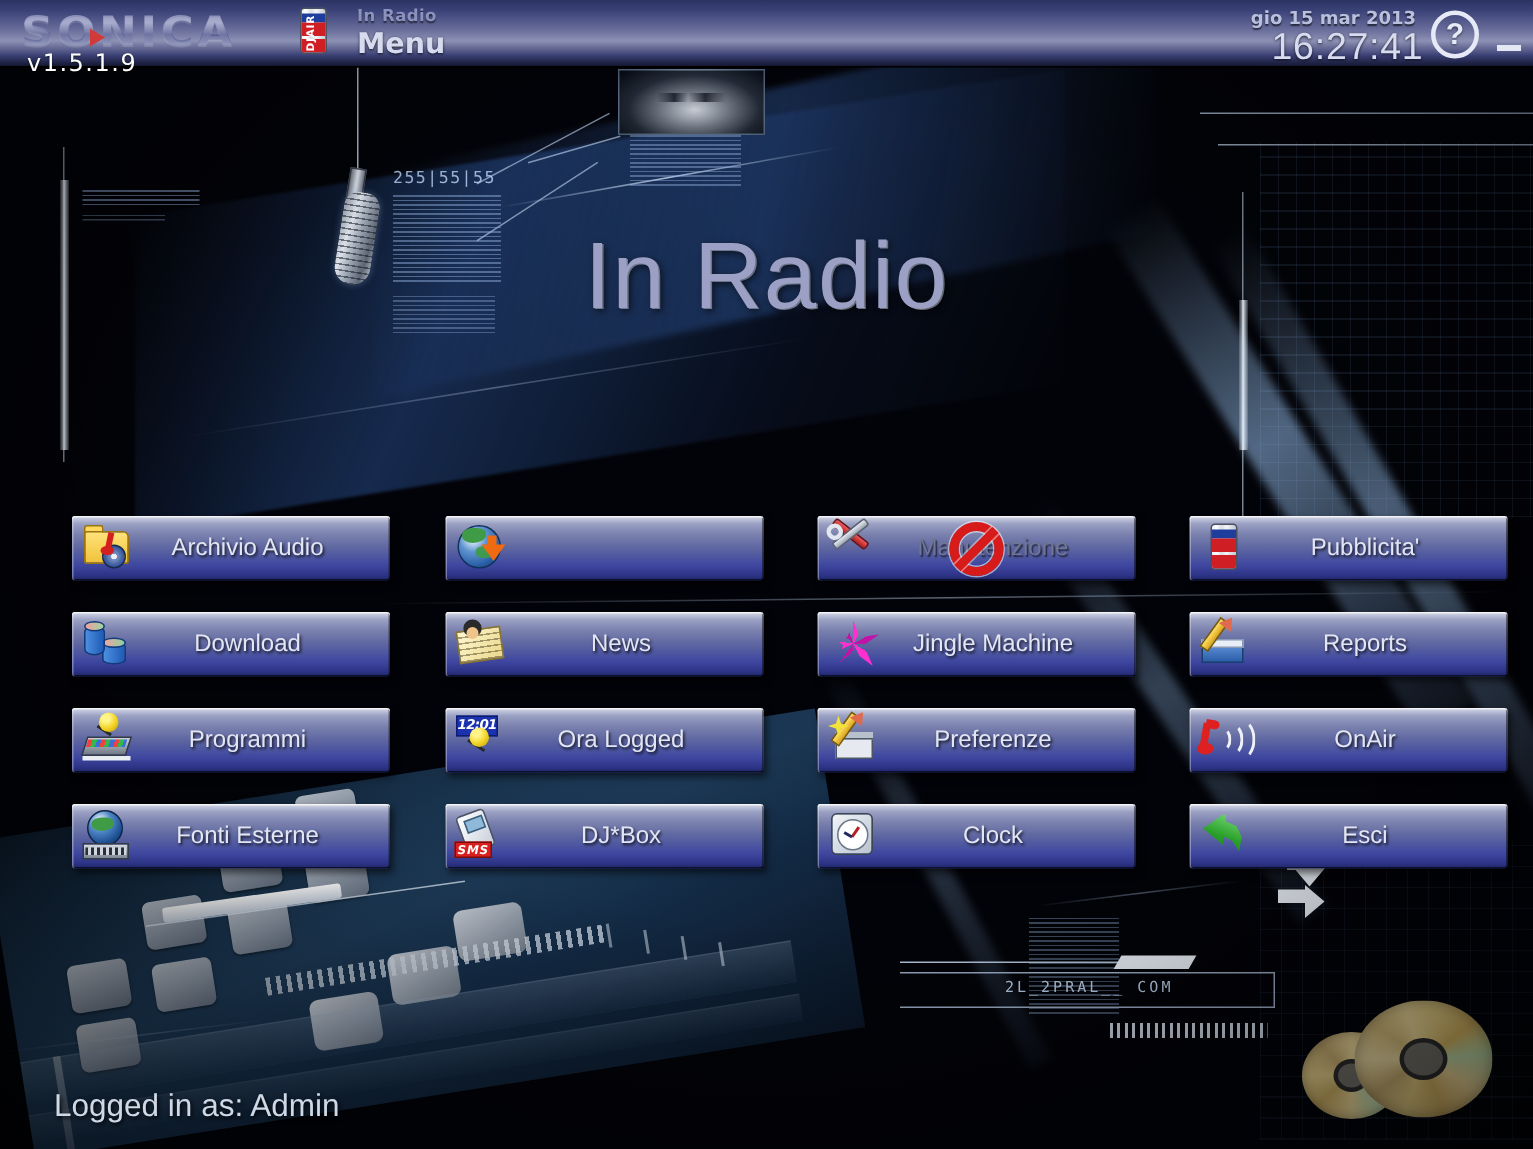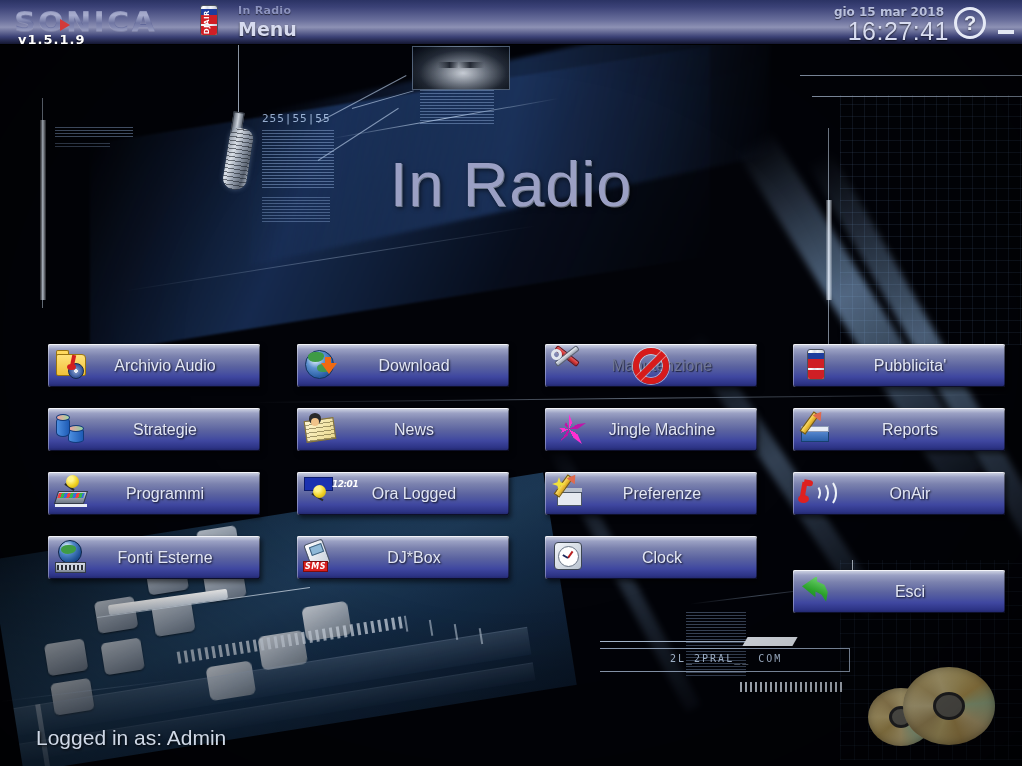--- a/index.html
+++ b/index.html
@@ -252,22 +252,22 @@
     text-shadow: 0 1px 0 rgba(255,255,255,.14);
     position: absolute; left: 6px; top: 0;
     transform: scaleX(1.12); transform-origin: left center;
   }
   .logo-play {
     position:absolute; left: 52px; top: 13px; width:0; height:0;
     border-top: 6px solid transparent; border-bottom: 6px solid transparent;
     border-left: 10px solid #d23a3a;
   }
   .logo-ver {
-    position:absolute; left: 10px; top: 26px; color: #fff; font-weight: 700;
-    font-size: 13px; letter-spacing: 1px; font-family: "DejaVu Sans", sans-serif;
+    position:absolute; left: 10px; top: 26px; color: #fff; font-weight: 400;
+    font-size: 16px; letter-spacing: 1px; font-family: "DejaVu Sans", sans-serif;
     text-shadow: 0 1px 1px rgba(0,0,0,.7);
   }
   .hdr-can { position:absolute; left: 200px; top: 5px; width: 22px; height: 36px; }
   .hdr-title-block { position: absolute; left: 238px; top: 4px; }
   .hdr-sub {
     color: #8b92be; font-size: 11px; font-weight: 700;
     font-family: "DejaVu Sans", sans-serif; letter-spacing: .3px;
     text-shadow: 0 1px 1px rgba(0,0,0,.55);
   }
   .hdr-main {
@@ -414,21 +414,21 @@
   
   .ic-mixer { left:2px; top:16px; width:30px; height:13px; transform: skewX(-18deg);
     background: linear-gradient(180deg,#c9d0da,#6e7884); border:1px solid #333b47;}
   .ic-mixer-keys { left:4px; top:18px; width:26px; height:5px; transform: skewX(-18deg);
     background: repeating-linear-gradient(90deg,#f04040 0 3px,#35b84a 3px 6px,#3a6fd8 6px 9px);}
   .ic-mixer-base { left:1px; top:29px; width:32px; height:3px; background:#e9eef5;}
   .ic-pin-head { left:12px; top:0px; width:13px; height:13px; border-radius:50%;
     background: radial-gradient(circle at 35% 30%, #fff48a 0 20%, #f2d324 55%, #b99a07 100%);}
   .ic-pin-needle { left:10px; top:11px; width:11px; height:2px; background:#2a2a2a; transform: rotate(34deg);}
   
-  .ic-clockbox { left:1px; top:2px; width:28px; height:14px; background:#1b32b0; border:1px solid #0d1c6e;padding-left:27px;}
+  .ic-clockbox { left:1px; top:2px; width:28px; height:14px; background:#1b32b0; border:1px solid #0d1c6e;}
   .ic-clockbox span { color:#fff; font-size:9px; font-weight:700; font-family:"DejaVu Sans", sans-serif;
     display:block; text-align:center; line-height:13px; letter-spacing:-.5px;}
   .ic-pin-head2 { left:10px; top:10px; width:13px; height:13px; border-radius:50%;
     background: radial-gradient(circle at 35% 30%, #fff48a 0 20%, #f2d324 55%, #b99a07 100%);}
   .ic-pin-needle2 { left:8px; top:21px; width:13px; height:2px; background:#2a2a2a; transform: rotate(32deg);}
   
   .ic-win { left:6px; top:13px; width:25px; height:18px; background:#e6eaf0; border:1px solid #4c5665;}
   .ic-win-bar { left:6px; top:13px; width:25px; height:5px; background:#b8c0cc; border-bottom:1px solid #4c5665;}
   .ic-flash { left:1px; top:2px; width:14px; height:14px; background:#f2e23a;
     clip-path: polygon(50% 0,62% 38%,100% 50%,62% 62%,50% 100%,38% 62%,0 50%,38% 38%);}
@@ -586,21 +586,21 @@
           <div class="band-w"></div>
         <div class="vtext">DJAIR</div>
       </div>
     </div>
 
     <div class="hdr-title-block">
       <div class="hdr-sub">In Radio</div>
       <div class="hdr-main">Menu</div>
     </div>
 
-    <div class="hdr-date">gio 15 mar 2018</div>
+    <div class="hdr-date">gio 15 mar 2013</div>
     <div class="hdr-time">16:27:41</div>
     <div class="hdr-help">?</div>
     <div class="hdr-min"></div>
   </div>
 
   <div id="main-title">In Radio</div>
 
   <div id="grid">
 
     <div class="mbtn" style="left:36px; top:344px;">
@@ -615,21 +615,20 @@
     </div>
 
     <div class="mbtn" style="left:285px; top:344px;">
       <span class="ico">
         <i class="i ic-globe"></i>
           <i class="i ic-globe-land"></i>
           <i class="i ic-globe-land2"></i>
         <i class="i ic-arr-or-s"></i>
           <i class="i ic-arr-or"></i>
       </span>
-      <span class="lbl">Download</span>
     </div>
 
     <div class="mbtn disabled" style="left:533px; top:344px;">
       <span class="ico">
         <i class="i ic-screw"></i>
           <i class="i ic-wrench"></i>
           <i class="i ic-wrench-h"></i>
       </span>
       <span class="lbl">Manutenzione</span>
       <span class="no-entry"></span>
@@ -646,21 +645,21 @@
       <span class="lbl">Pubblicita'</span>
     </div>
 
     <div class="mbtn" style="left:36px; top:408px;">
       <span class="ico">
         <i class="i ic-cyl-b"></i>
           <i class="i ic-cyl-b-top"></i>
           <i class="i ic-cyl-a"></i>
           <i class="i ic-cyl-a-top"></i>
       </span>
-      <span class="lbl">Strategie</span>
+      <span class="lbl">Download</span>
     </div>
 
     <div class="mbtn" style="left:285px; top:408px;">
       <span class="ico">
         <i class="i ic-paper"></i>
           <i class="i ic-paper-head"></i>
           <i class="i ic-paper-face"></i>
       </span>
       <span class="lbl">News</span>
     </div>
@@ -752,21 +751,21 @@
       <span class="ico">
         <i class="i ic-aclock">
             <i class="dial"></i>
             <i class="h1"></i>
             <i class="h2"></i>
           </i>
       </span>
       <span class="lbl">Clock</span>
     </div>
 
-    <div class="mbtn" style="left:781px; top:536px;margin-top:34px;">
+    <div class="mbtn" style="left:781px; top:536px;">
       <span class="ico">
         <i class="i ic-esci"></i>
       </span>
       <span class="lbl">Esci</span>
     </div>
   </div>
 
   <div id="footer">Logged in as: Admin</div>
 
 </div>

